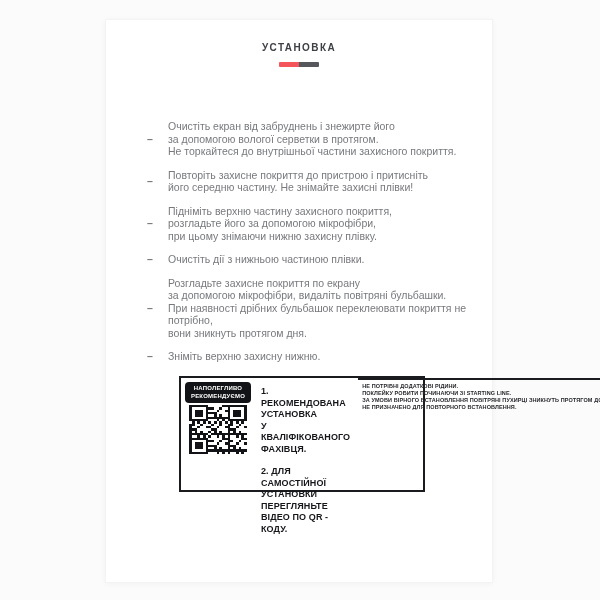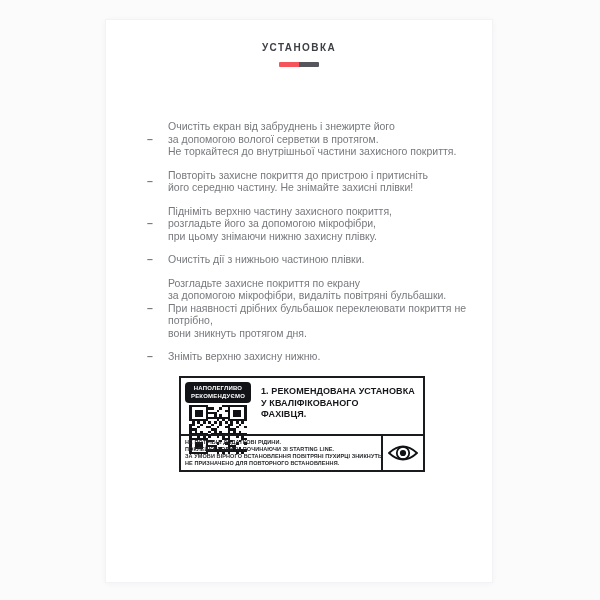--- a/index.html
+++ b/index.html
@@ -28,23 +28,23 @@
     position:absolute;left:41px;top:100px;right:24px;
     font-size:10.5px;line-height:12.5px;color:#77797d;
   }
   .step{display:flex;margin-bottom:11px;}
   .step .dash{
     width:21px;flex:0 0 21px;color:#77797d;
     font-weight:700;align-self:center;
   }
   .step .txt{flex:1;white-space:pre-line;}
   .recbox{
-    position:absolute;left:73px;top:356px;width:246px;height:96px;
+    position:absolute;left:73px;top:356px;width:246px;height:116px;
     border:2px solid #1a1b1e;box-sizing:border-box;background:#fff;
-    display:flex;flex-direction:column;
+    display:flex;flex-direction:row;
   }
   .recbox-top{flex:1;display:flex;padding:4px;min-height:0;}
   .qr-col{width:66px;flex:0 0 66px;display:flex;flex-direction:column;}
   .badge{
     background:#121316;color:#ffffff;border-radius:4px;
     font-size:6px;font-weight:700;line-height:7.5px;
     text-align:center;padding:3px 1px;letter-spacing:0.2px;
     white-space:pre-line;
   }
   .qr-wrap{margin-top:2px;display:flex;justify-content:center;}
@@ -360,20 +360,22 @@
               <rect x="14" y="20" width="1" height="1" fill="#121316"></rect>
               <rect x="17" y="20" width="1" height="1" fill="#121316"></rect>
               <rect x="19" y="20" width="1" height="1" fill="#121316"></rect>
             </svg>
         </div>
       </div>
       <div class="rec-col">
         <div class="rec-item">1. РЕКОМЕНДОВАНА УСТАНОВКА
 У КВАЛІФІКОВАНОГО
 ФАХІВЦЯ.</div>
+        <div class="rec-item">2. ДЛЯ САМОСТІЙНОЇ УСТАНОВКИ
+ПЕРЕГЛЯНЬТЕ ВІДЕО ПО QR - КОДУ.</div>
       </div>
     </div>
     <div class="recbox-bottom">
       <div class="notes-cell">
         <div class="note-line">НЕ ПОТРІБНІ ДОДАТКОВІ РІДИНИ.</div>
         <div class="note-line">ПОКЛЕЙКУ РОБИТИ ПОЧИНАЮЧИ ЗІ STARTING LINE.</div>
         <div class="note-line">ЗА УМОВИ ВІРНОГО ВСТАНОВЛЕННЯ ПОВІТРЯНІ ПУХИРЦІ ЗНИКНУТЬ ПРОТЯГОМ ДОБИ.</div>
         <div class="note-line">НЕ ПРИЗНАЧЕНО ДЛЯ ПОВТОРНОГО ВСТАНОВЛЕННЯ.</div>
       </div>
       <div class="eye-cell">

